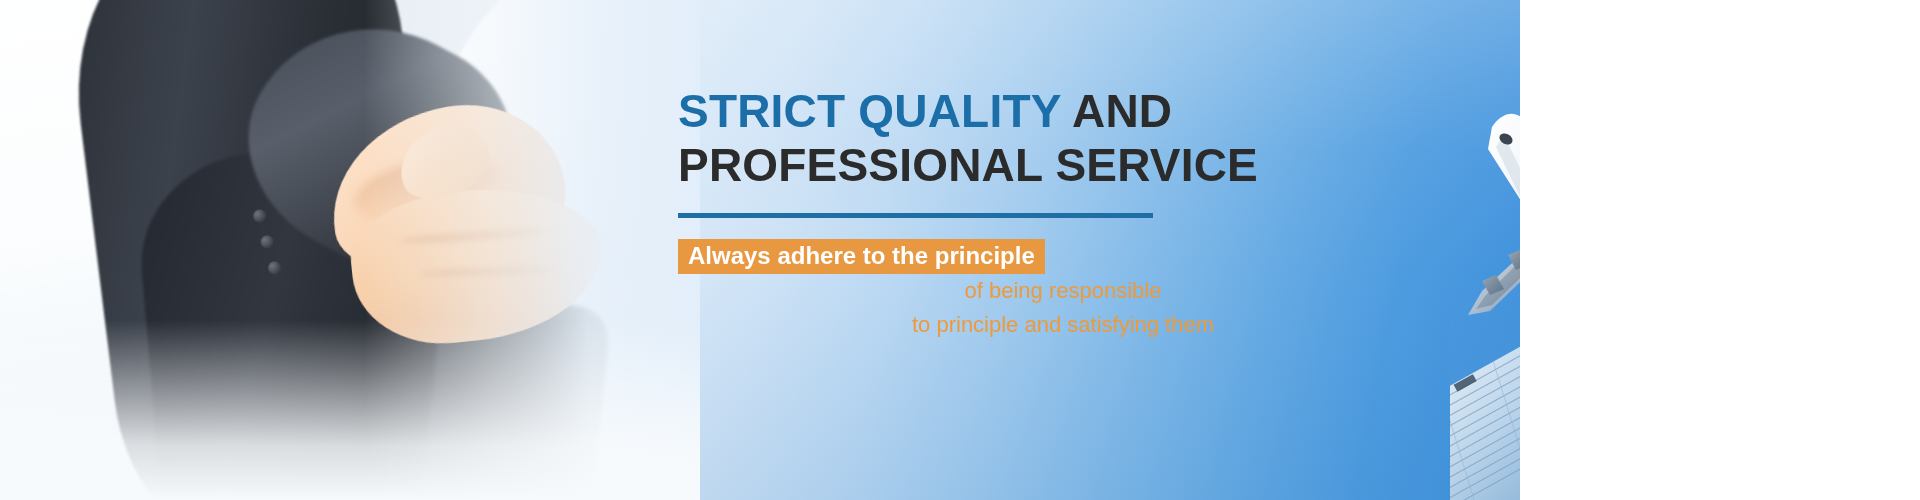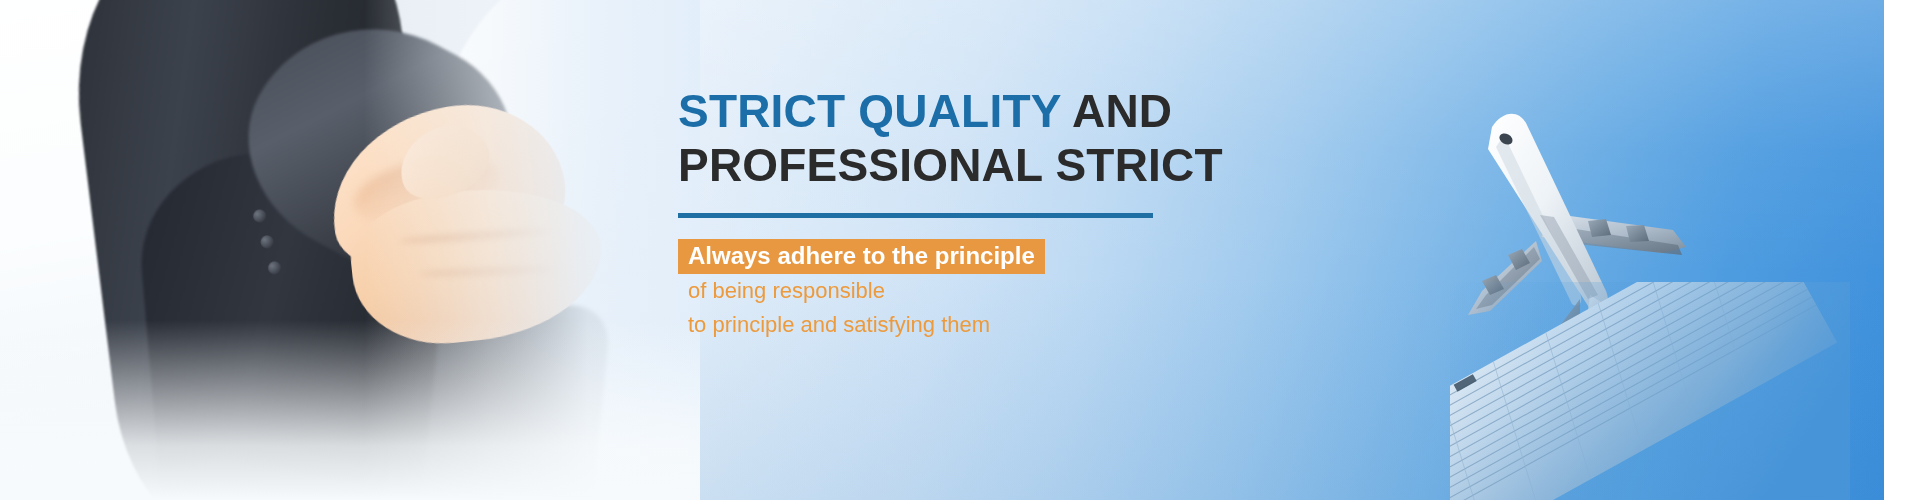--- a/index.html
+++ b/index.html
@@ -2,21 +2,21 @@
 <html><head>
 <meta charset="utf-8">
 <style>
   html, body {
     margin: 0;
     padding: 0;
     background: #ffffff;
   }
   #banner {
     position: relative;
-    width: 1884px;
+    width: 1520px;
     height: 500px;
     overflow: hidden;
     font-family: "Liberation Sans", sans-serif;
   }
 
   
   .sky {
     position: absolute;
     inset: 0;
     background:
@@ -245,20 +245,21 @@
     padding: 2px 10px 3px 10px;
     white-space: nowrap;
   }
   .tag-line {
     color: #ed9a3c;
     font-size: 22px;
     font-weight: 500;
     line-height: 34px;
     padding-left: 10px;
     white-space: nowrap;
+    text-align: center;
   }
 </style>
 </head>
 <body>
 
 <div id="banner">
 
   <div class="sky"></div>
   <div class="sky-vert"></div>
 
@@ -376,21 +377,21 @@
           <rect x="-26" y="97" width="22" height="8"></rect>
           <rect x="14" y="97" width="22" height="8"></rect>
         </g>
       </g>
       <rect x="0" y="0" width="400" height="240" fill="url(#towerfade)"></rect>
     </svg>
   </div>
 
   <div class="text-block">
     <h1 class="headline"><span class="hl-accent">STRICT QUALITY</span><span> AND</span></h1>
-    <h1 class="headline">PROFESSIONAL STRICT</h1>
+    <h1 class="headline">PROFESSIONAL SERVICE</h1>
     <div class="divider"></div>
     <div class="tagline-wrap">
       <div><span class="tag-hl">Always adhere to the principle</span></div>
       <div class="tag-line">of being responsible</div>
       <div class="tag-line">to principle and satisfying them</div>
     </div>
   </div>
 
 </div>
 

